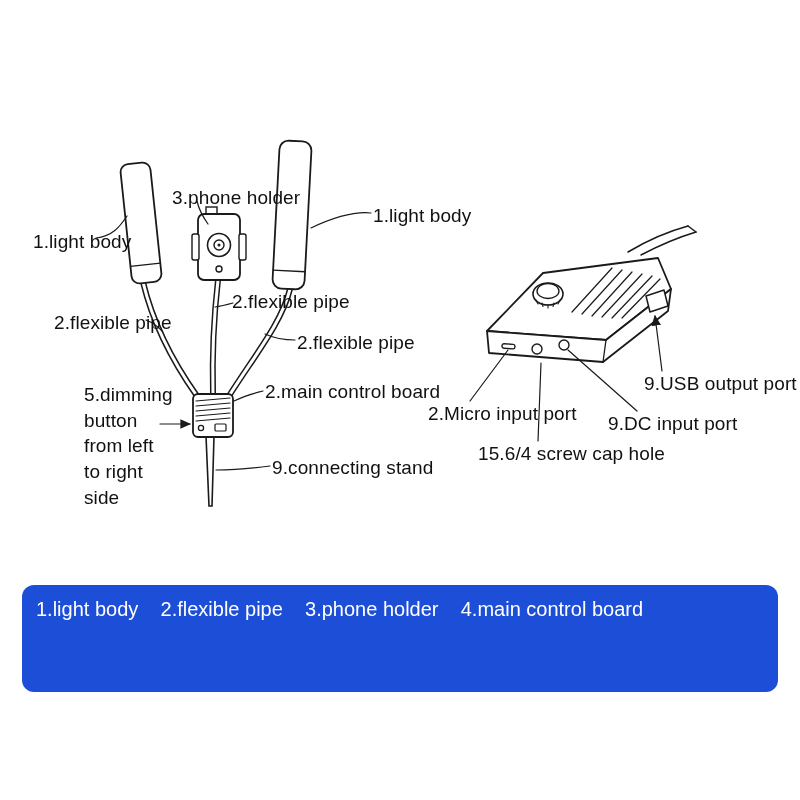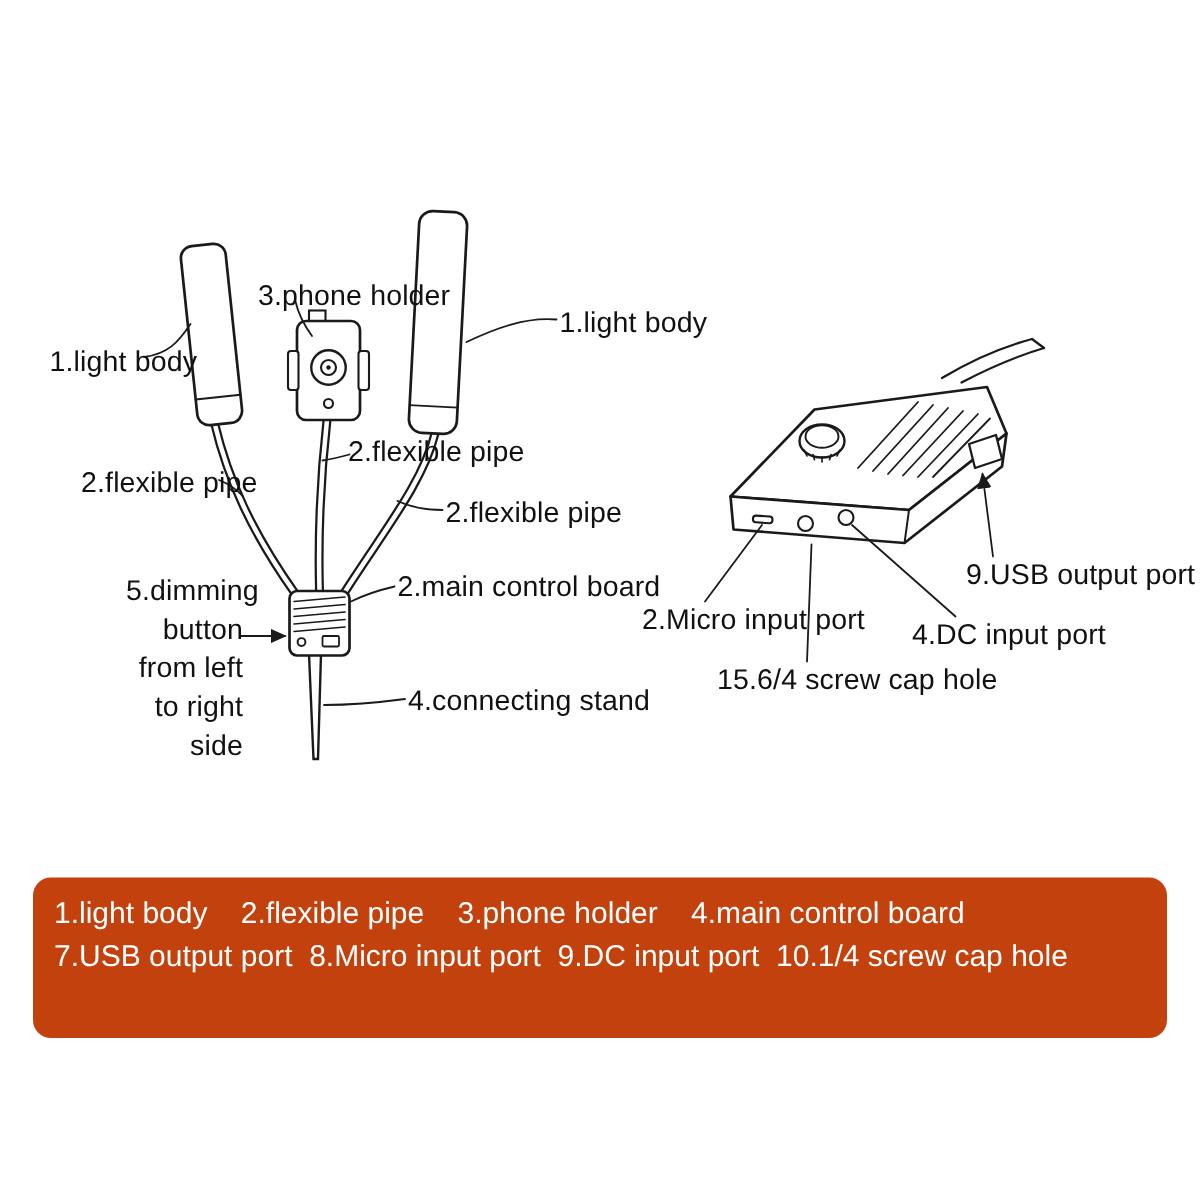--- a/index.html
+++ b/index.html
@@ -5,24 +5,24 @@
   html,body{margin:0;padding:0;background:#fff;}
   .canvas{
     position:relative;width:800px;height:800px;background:#ffffff;
     font-family:"Liberation Sans","DejaVu Sans",sans-serif;overflow:hidden;
   }
   .art{position:absolute;left:0;top:0;}
   .label{
     position:absolute;font-size:19px;color:#111;white-space:nowrap;
     letter-spacing:.1px;
   }
-  .label.multiline{white-space:normal;width:78px;line-height:1.35;text-align:right;}
+  .label.multiline{white-space:normal;width:78px;line-height:1.35;}
   .legend{
     position:absolute;left:22px;top:585px;width:756px;height:107px;
-    background:#c2410c;border-radius:12px;box-sizing:border-box;
+    background:#1d4ed8;border-radius:12px;box-sizing:border-box;
     padding:10px 14px;color:#ffffff;font-size:20px;line-height:29px;
     overflow:hidden;
   }
   .legend-line{white-space:pre;}
 </style>
 </head>
 <body>
 
 <div class="canvas">
 
@@ -143,24 +143,23 @@
   </svg>
 
   <div class="label" style="left:33px;top:231px">1.light body</div>
   <div class="label" style="left:172px;top:187px">3.phone holder</div>
   <div class="label" style="left:373px;top:205px">1.light body</div>
   <div class="label" style="left:232px;top:291px">2.flexible pipe</div>
   <div class="label" style="left:54px;top:312px">2.flexible pipe</div>
   <div class="label" style="left:297px;top:332px">2.flexible pipe</div>
   <div class="label multiline" style="left:84px;top:382px">5.dimming button from left to right side</div>
   <div class="label" style="left:265px;top:381px">2.main control board</div>
-  <div class="label" style="left:272px;top:457px">4.connecting stand</div>
+  <div class="label" style="left:272px;top:457px">9.connecting stand</div>
   <div class="label" style="left:644px;top:373px">9.USB output port</div>
   <div class="label" style="left:428px;top:403px">2.Micro input port</div>
-  <div class="label" style="left:608px;top:413px">4.DC input port</div>
+  <div class="label" style="left:608px;top:413px">9.DC input port</div>
   <div class="label" style="left:478px;top:443px">15.6/4 screw cap hole</div>
 
   <div class="legend">
     <div class="legend-line">1.light body    2.flexible pipe    3.phone holder    4.main control board</div>
-    <div class="legend-line">7.USB output port  8.Micro input port  9.DC input port  10.1/4 screw cap hole</div>
   </div>
 
 </div>
 
 </body></html>

